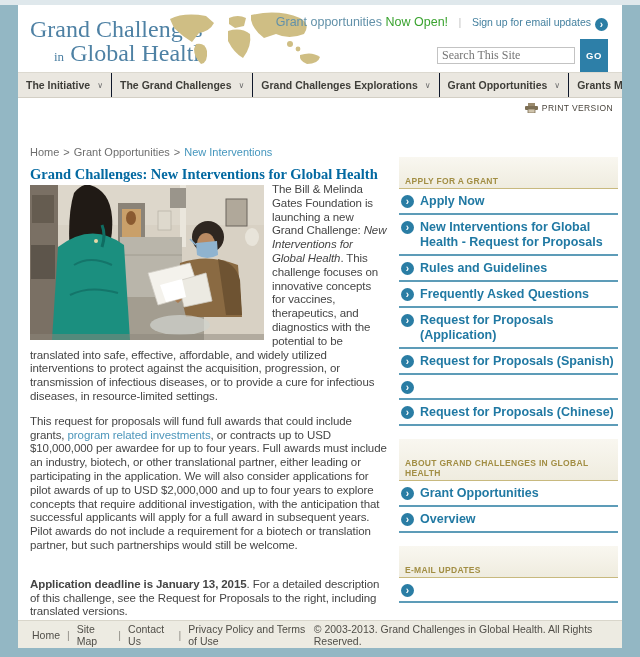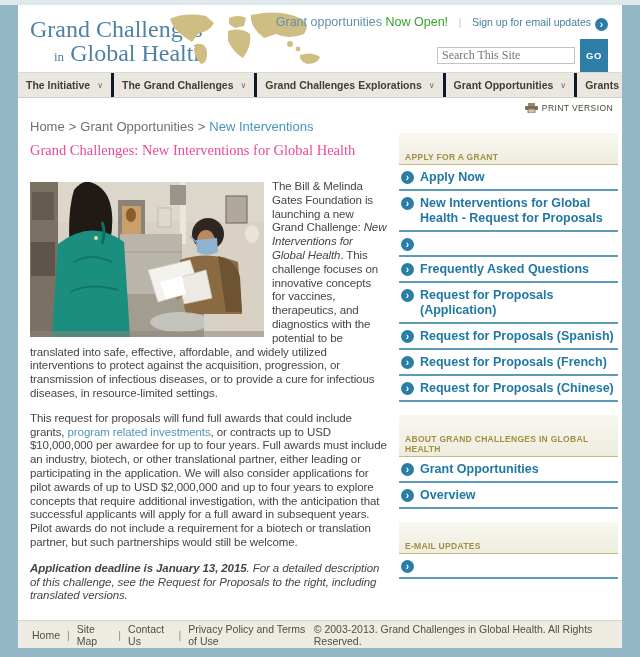--- a/index.html
+++ b/index.html
@@ -41,41 +41,41 @@
     margin-left:5px; width:28px; height:33px; background:#2d7fa8; color:#fff;
     border:none; font-size:9.5px; font-weight:bold; letter-spacing:.5px; cursor:pointer;
   }
   
   .nav {
     display:flex; height:26px; background:#eae7e0;
     border-top:1px solid #dcd9d0; border-bottom:1px solid #d3cfc5;
   }
   .nav-item {
     display:flex; align-items:center; justify-content:space-between;
-    border-right:3px solid #0f172a; padding:0 8px;
+    border-right:1px solid #0f172a; padding:0 8px;
     font-size:10.5px; color:#3e3d38; font-weight:bold; cursor:pointer; white-space:nowrap;
   }
   .nav-item .chev { color:#6b6b6b; font-size:8px; margin-left:7px; font-weight:normal; }
   
   .print-row { height:19px; display:flex; justify-content:flex-end; align-items:center; padding-right:9px; }
   .print-link { display:flex; align-items:center; gap:4px; font-size:8.5px; letter-spacing:.4px; color:#4a453d; cursor:pointer; }
-  .breadcrumb { padding:2px 0 4px 12px; font-size:13px; color:#6e6e6e; }
+  .breadcrumb { padding:2px 0 4px 12px; font-size:11px; color:#6e6e6e;margin-top:27px; }
   .breadcrumb .sep { margin:0 4px; }
   .breadcrumb .crumb { color:#6e6e6e; cursor:pointer; }
   .breadcrumb .current { color:#4596bd; }
   
   .content { display:flex; }
   .main { flex:0 0 375px; padding:2px 6px 0 12px; }
-  .page-title { font-family:"Liberation Serif", serif; font-size:14.5px; font-weight:normal; color:#ec4899; margin:2px 0 21px; }
+  .page-title { font-family:"Liberation Serif", serif; font-size:14.5px; font-weight:bold; color:#0369a1; margin:2px 0 0; }
   .photo { float:left; width:234px; height:155px; margin:2px 8px 4px 0; background:#d6cfc2; }
   .body-text { font-size:11.5px; line-height:13.8px; color:#454545; letter-spacing:-0.1px; }
   .body-text .it { font-style:italic; }
   .body-text .lnk { color:#4d96bb; cursor:pointer; }
   .para2 { margin-top:11px; }
-  .para3 { margin-top:12px;font-style:italic; }
+  .para3 { margin-top:25px; }
   .para3 .b { font-weight:bold; }
   .clearfix::after { content:""; display:block; clear:both; }
   
   .sidebar { flex:1; padding:0 4px 0 6px; margin-top:-5px; }
   .side-header {
     margin-top:13px; padding:19px 6px 2px; font-size:8.5px; font-weight:bold; letter-spacing:.3px;
     color:#a28e44; background:linear-gradient(#f9f7f0,#efecdf); border-bottom:1px solid #c8b97e;
   }
   .side-header:first-child { margin-top:0; }
   .side-link {
@@ -221,36 +221,36 @@
         <div class="side-link">
           <span class="circle-ico">›</span>
           <span class="lbl">Apply Now</span>
         </div>
         <div class="side-link">
           <span class="circle-ico">›</span>
           <span class="lbl">New Interventions for Global Health - Request for Proposals</span>
         </div>
         <div class="side-link">
           <span class="circle-ico">›</span>
+          <span class="lbl">Rules and Guidelines</span>
         </div>
         <div class="side-link">
           <span class="circle-ico">›</span>
           <span class="lbl">Frequently Asked Questions</span>
         </div>
         <div class="side-link">
           <span class="circle-ico">›</span>
           <span class="lbl">Request for Proposals (Application)</span>
         </div>
         <div class="side-link">
           <span class="circle-ico">›</span>
           <span class="lbl">Request for Proposals (Spanish)</span>
         </div>
         <div class="side-link">
           <span class="circle-ico">›</span>
-          <span class="lbl">Request for Proposals (French)</span>
         </div>
         <div class="side-link">
           <span class="circle-ico">›</span>
           <span class="lbl">Request for Proposals (Chinese)</span>
         </div>
         <div class="side-header">ABOUT GRAND CHALLENGES IN GLOBAL HEALTH</div>
         <div class="side-link">
           <span class="circle-ico">›</span>
           <span class="lbl">Grant Opportunities</span>
         </div>

